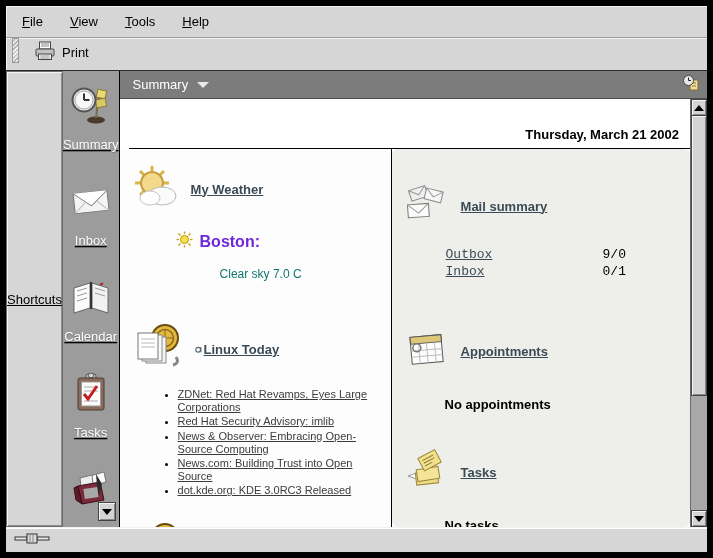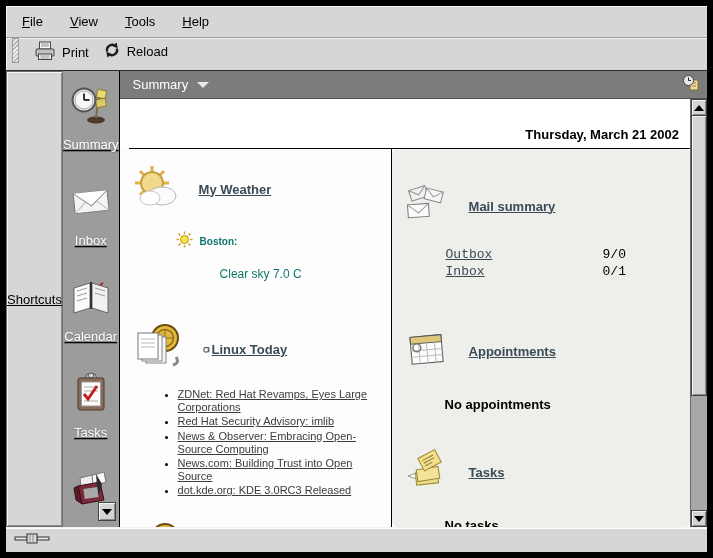--- a/index.html
+++ b/index.html
@@ -42,27 +42,27 @@
     gap:9px;padding:0 7px 0 13px;font-size:13px;border-bottom:1px solid #4f4f4f;}
   .caret-down{width:0;height:0;border-left:6px solid transparent;border-right:6px solid transparent;border-top:6px solid #e9e9e9;}
   .pane-header .spacer{flex:1;}
   .pane-body{flex:1;display:flex;min-height:0;background:#fff;}
   .page{flex:1;min-width:0;display:flex;flex-direction:column;background:#fff;}
   .date-row{text-align:right;font-weight:bold;font-size:13px;padding:28px 11px 6px 0;color:#000;}
   .rule{height:1px;background:#000;margin-left:9px;}
   .columns{flex:1;display:flex;min-height:0;overflow:hidden;}
   .col-left{flex:0 0 272px;background:#fefdfd;border-right:1px solid #000;padding:14px 0 0 12px;overflow:hidden;}
   .col-right{flex:1;background:#eeeeeb;padding:33px 0 0 12px;overflow:hidden;border-radius:6px;}
-  .widget-head{display:flex;align-items:center;gap:8px;}
+  .widget-head{display:flex;align-items:center;}
   .section-title{font-weight:bold;font-size:13px;color:var(--link-color);text-decoration:underline;cursor:pointer;}
   .title-gap{margin-left:11px;}
   .mini{display:inline-block;vertical-align:baseline;margin-right:1px;}
   
   .boston-row{display:flex;align-items:center;gap:7px;margin:16px 0 0 44px;}
-  .boston{font-weight:bold;font-size:10px;color:#0f766e;}
+  .boston{font-weight:bold;font-size:16px;color:#6d28d9;}
   .condition{margin:15px 0 0 88px;font-size:12px;color:#0f766e;}
   
   .news-head{margin-top:40px;}
   .news-list{margin:11px 0 16px 33px;padding-left:13px;width:218px;}
   .news-list li{font-size:11px;line-height:1.2;margin-bottom:1px;}
   .news-list a{color:var(--news-link);text-decoration:underline;cursor:pointer;}
   .salon-head{margin-top:22px;}
   
   .mail-rows{margin:16px 0 0 42px;font-family:"Liberation Mono","DejaVu Sans Mono",monospace;font-size:13px;}
   .mail-row{display:flex;width:228px;line-height:17px;}
@@ -104,31 +104,20 @@
           <line x1="7" y1="3" x2="15" y2="3" stroke="#888"></line>
           <line x1="7" y1="5" x2="15" y2="5" stroke="#888"></line>
           <rect x="2" y="8" width="18" height="7" rx="1" fill="#c2c2c2" stroke="#444"></rect>
           <rect x="4.5" y="13" width="13" height="5.5" fill="#efefef" stroke="#444"></rect>
           <line x1="6.5" y1="15" x2="15.5" y2="15" stroke="#999"></line>
           <line x1="6.5" y1="17" x2="15.5" y2="17" stroke="#999"></line>
         </svg>
       </span>
       <span>Print</span>
     </button>
-    <button class="tool-button">
-      <span>
-        <svg width="18" height="18" viewBox="0 0 18 18">
-          <path d="M4.2 10.5 A5.2 5.2 0 0 1 13 5.5" fill="none" stroke="#1d1d1d" stroke-width="2.4"></path>
-          <polygon points="13.8,1.5 14.6,7.2 9.4,5.0" fill="#1d1d1d"></polygon>
-          <path d="M13.8 7.5 A5.2 5.2 0 0 1 5 12.5" fill="none" stroke="#1d1d1d" stroke-width="2.4"></path>
-          <polygon points="4.2,16.5 3.4,10.8 8.6,13.0" fill="#1d1d1d"></polygon>
-        </svg>
-      </span>
-      <span>Reload</span>
-    </button>
   </div>
 
   <div class="main">
 
     <div class="sidebar">
       <div class="sidebar-header">Shortcuts</div>
       <div class="sidebar-body">
 
         <div class="sidebar-item">
           <span>

